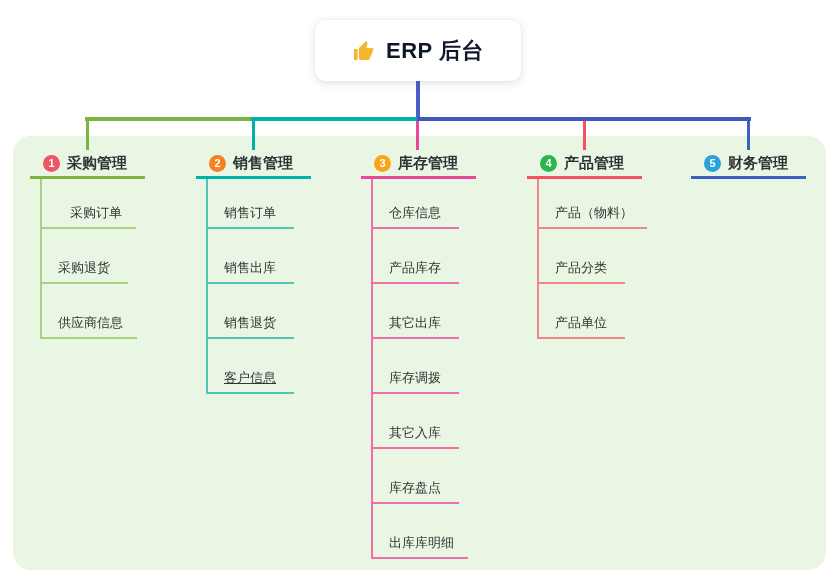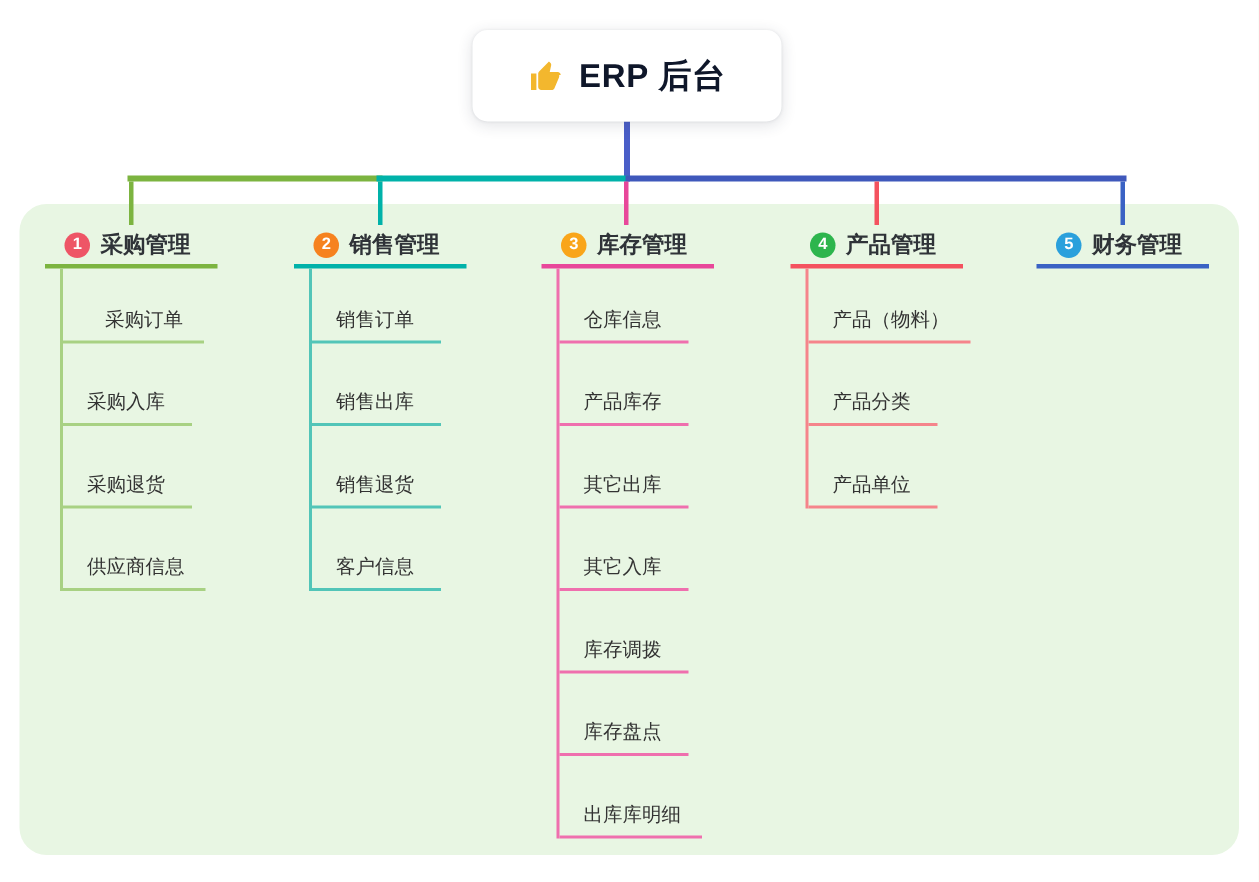--- a/index.html
+++ b/index.html
@@ -70,48 +70,47 @@
   </div>
 
   <div id="branches">
       <div class="branch" style="left: 30px;">
         <div class="branch-header" style="border-bottom: 3px solid rgb(124, 180, 64);">
           <span class="badge" style="background: rgb(238, 85, 102);">1</span>
           <span class="branch-label">采购管理</span>
         </div>
         <div class="children" style="border-left: 2px solid rgb(168, 209, 131);">
           <div class="child" style="border-bottom: 2px solid rgb(168, 209, 131); padding-left: 28px;">采购订单</div>
-          <div class="child" style="border-bottom: 2px solid rgb(168, 209, 131);">采购入库</div>
           <div class="child" style="border-bottom: 2px solid rgb(168, 209, 131);">采购退货</div>
           <div class="child" style="border-bottom: 2px solid rgb(168, 209, 131);">供应商信息</div>
         </div>
       </div>
       <div class="branch" style="left: 196px;">
         <div class="branch-header" style="border-bottom: 3px solid rgb(0, 178, 169);">
           <span class="badge" style="background: rgb(246, 130, 31);">2</span>
           <span class="branch-label">销售管理</span>
         </div>
         <div class="children" style="border-left: 2px solid rgb(82, 197, 184);">
           <div class="child" style="border-bottom: 2px solid rgb(82, 197, 184);">销售订单</div>
           <div class="child" style="border-bottom: 2px solid rgb(82, 197, 184);">销售出库</div>
           <div class="child" style="border-bottom: 2px solid rgb(82, 197, 184);">销售退货</div>
-          <div class="child" style="border-bottom: 2px solid rgb(82, 197, 184);">客户信息</div>
+          <div class="child" style="border-bottom: 2px solid rgb(82, 197, 184); text-decoration: underline;">客户信息</div>
         </div>
       </div>
       <div class="branch" style="left: 361px;">
         <div class="branch-header" style="border-bottom: 3px solid rgb(232, 71, 154);">
           <span class="badge" style="background: rgb(249, 165, 26);">3</span>
           <span class="branch-label">库存管理</span>
         </div>
         <div class="children" style="border-left: 2px solid rgb(239, 111, 174);">
           <div class="child" style="border-bottom: 2px solid rgb(239, 111, 174);">仓库信息</div>
           <div class="child" style="border-bottom: 2px solid rgb(239, 111, 174);">产品库存</div>
           <div class="child" style="border-bottom: 2px solid rgb(239, 111, 174);">其它出库</div>
+          <div class="child" style="border-bottom: 2px solid rgb(239, 111, 174);">库存调拨</div>
           <div class="child" style="border-bottom: 2px solid rgb(239, 111, 174);">其它入库</div>
-          <div class="child" style="border-bottom: 2px solid rgb(239, 111, 174);">库存调拨</div>
           <div class="child" style="border-bottom: 2px solid rgb(239, 111, 174);">库存盘点</div>
           <div class="child" style="border-bottom: 2px solid rgb(239, 111, 174);">出库库明细</div>
         </div>
       </div>
       <div class="branch" style="left: 527px;">
         <div class="branch-header" style="border-bottom: 3px solid rgb(244, 82, 95);">
           <span class="badge" style="background: rgb(45, 181, 77);">4</span>
           <span class="branch-label">产品管理</span>
         </div>
         <div class="children" style="border-left: 2px solid rgb(245, 132, 139);">

